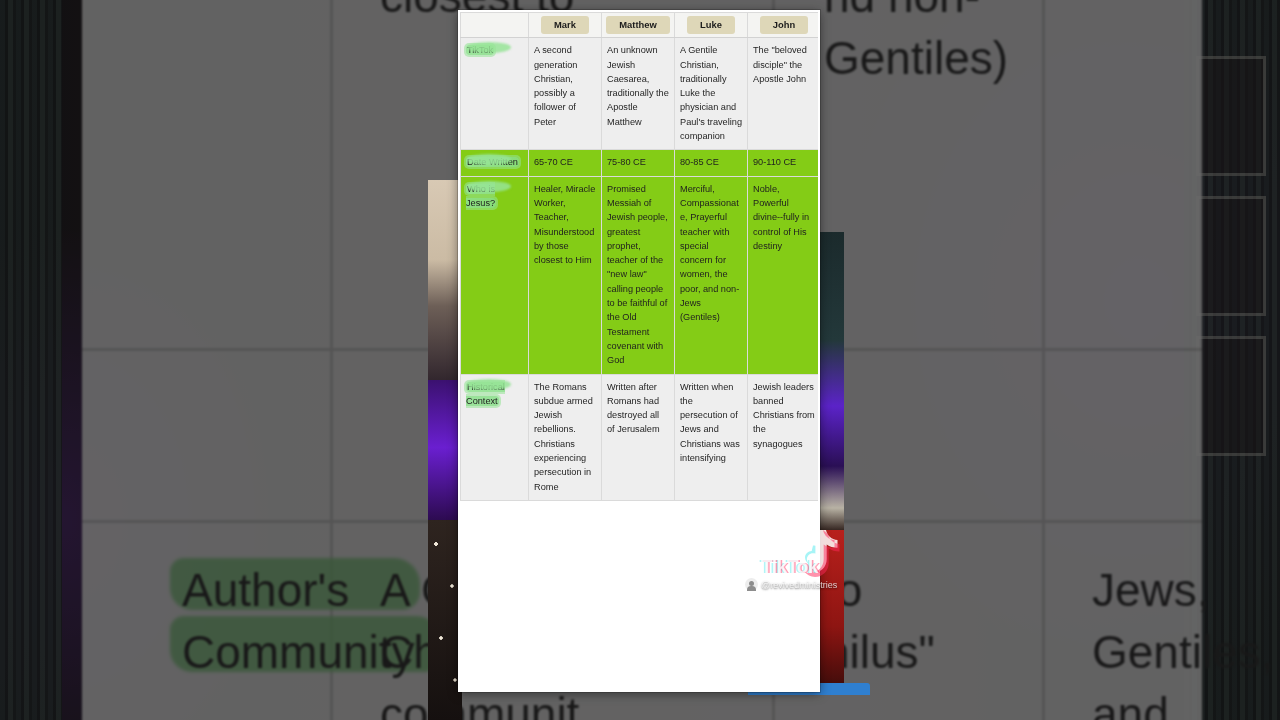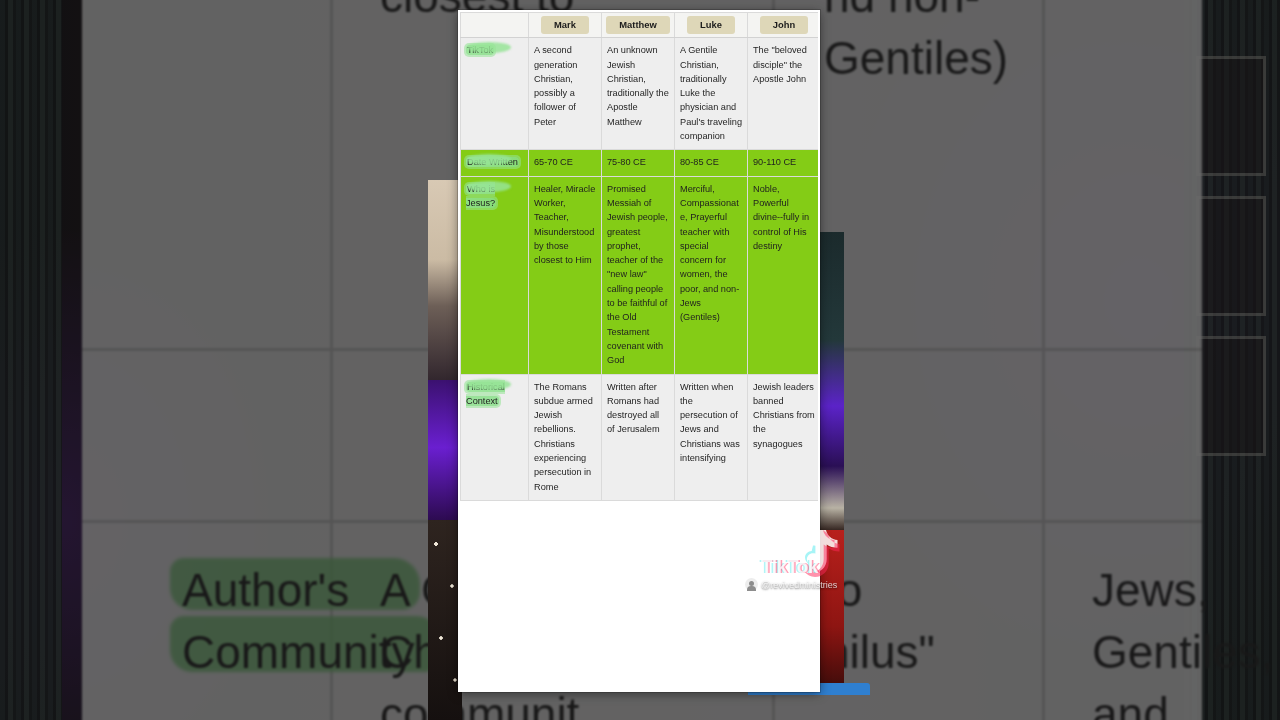--- a/index.html
+++ b/index.html
@@ -342,21 +342,21 @@
             <th><span class="hl-tan">Mark</span></th>
             <th><span class="hl-tan">Matthew</span></th>
             <th><span class="hl-tan">Luke</span></th>
             <th><span class="hl-tan">John</span></th>
           </tr>
         </thead>
         <tbody id="tbody">
             <tr class="shaded">
               <td class="label"><span class="hl-green">TikTok</span><span class="hl-tail" style="left: 6px; top: 4px; width: 44px; height: 11px;"></span></td>
               <td>A second generation Christian, possibly a follower of Peter</td>
-              <td>An unknown Jewish Christian, traditionally the Apostle Matthew</td>
+              <td>An unknown Jewish Caesarea, traditionally the Apostle Matthew</td>
               <td>A Gentile Christian, traditionally Luke the physician and Paul's traveling companion</td>
               <td>The "beloved disciple" the Apostle John</td>
             </tr>
             <tr class="plain">
               <td class="label"><span class="hl-green">Date Written</span><span class="hl-tail" style="left: 6px; top: 4px; width: 44px; height: 11px;"></span></td>
               <td>65-70 CE</td>
               <td>75-80 CE</td>
               <td>80-85 CE</td>
               <td>90-110 CE</td>
             </tr>

